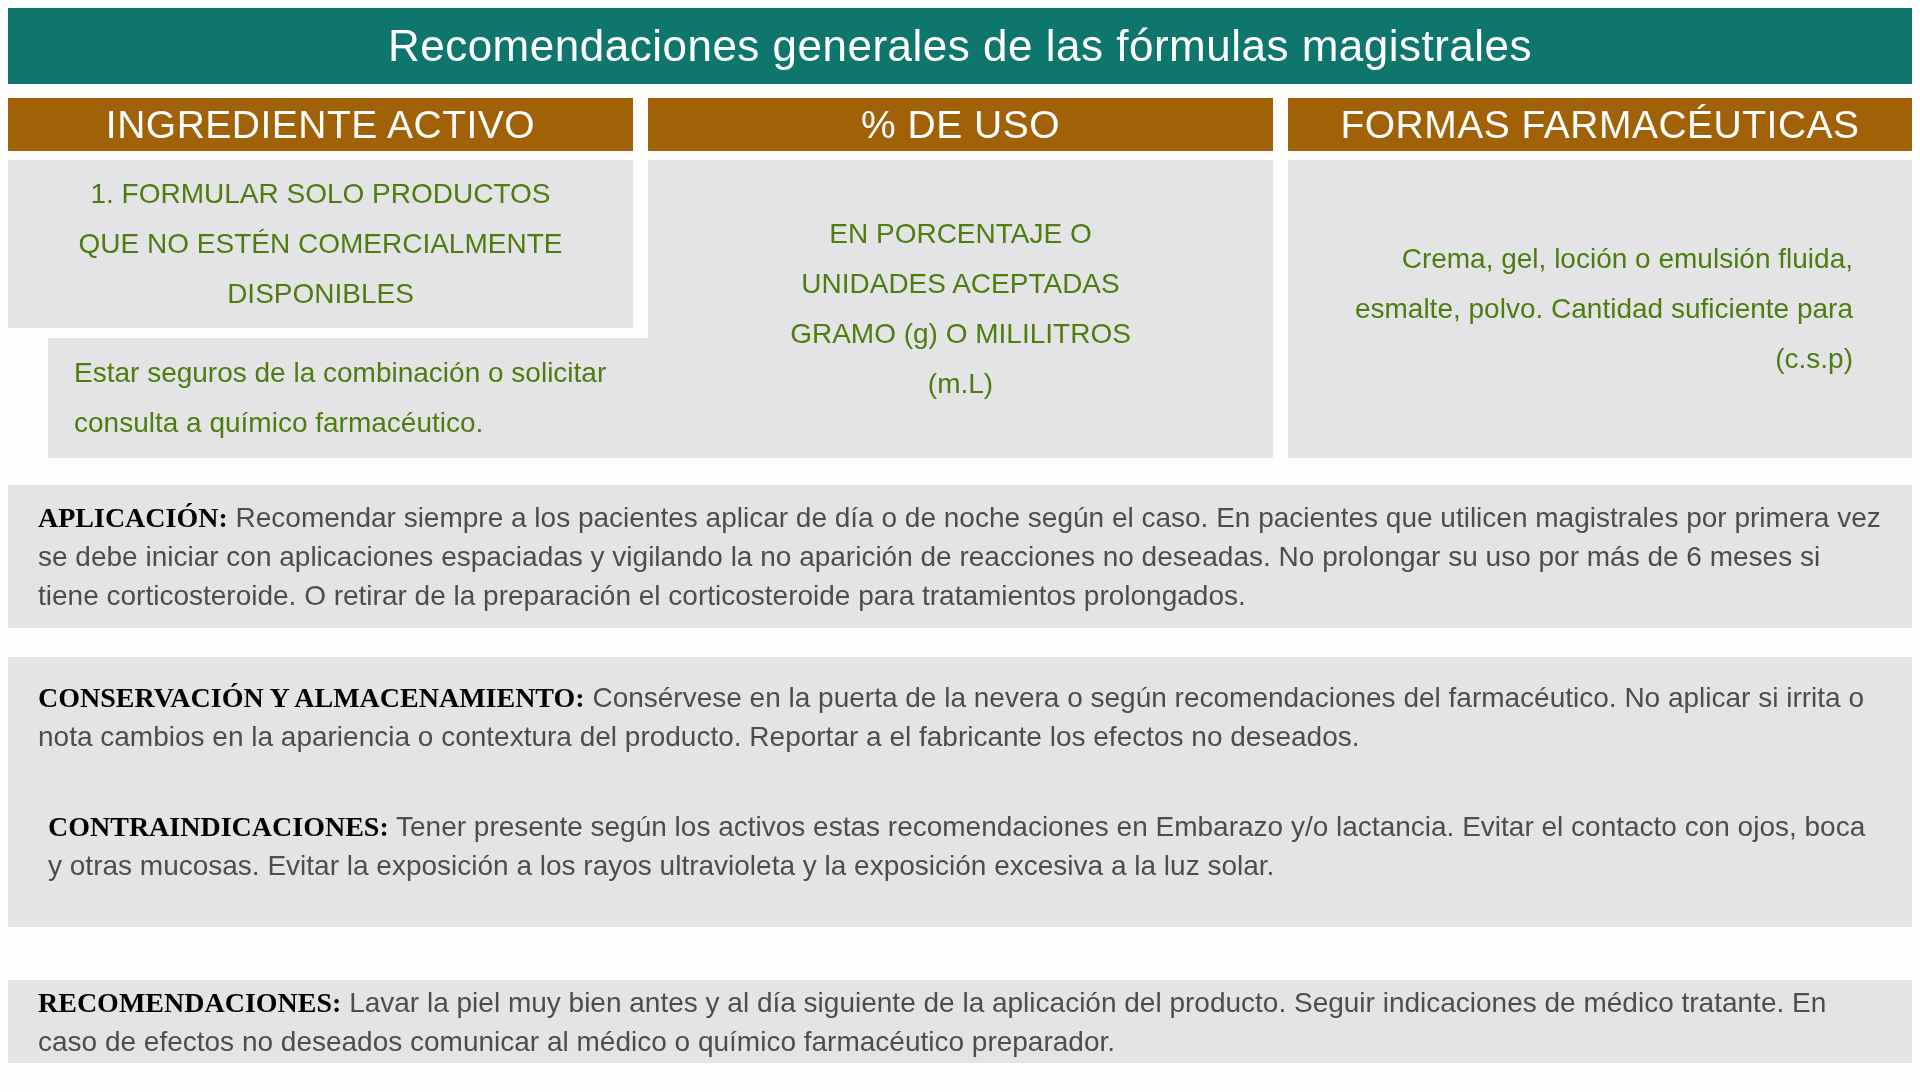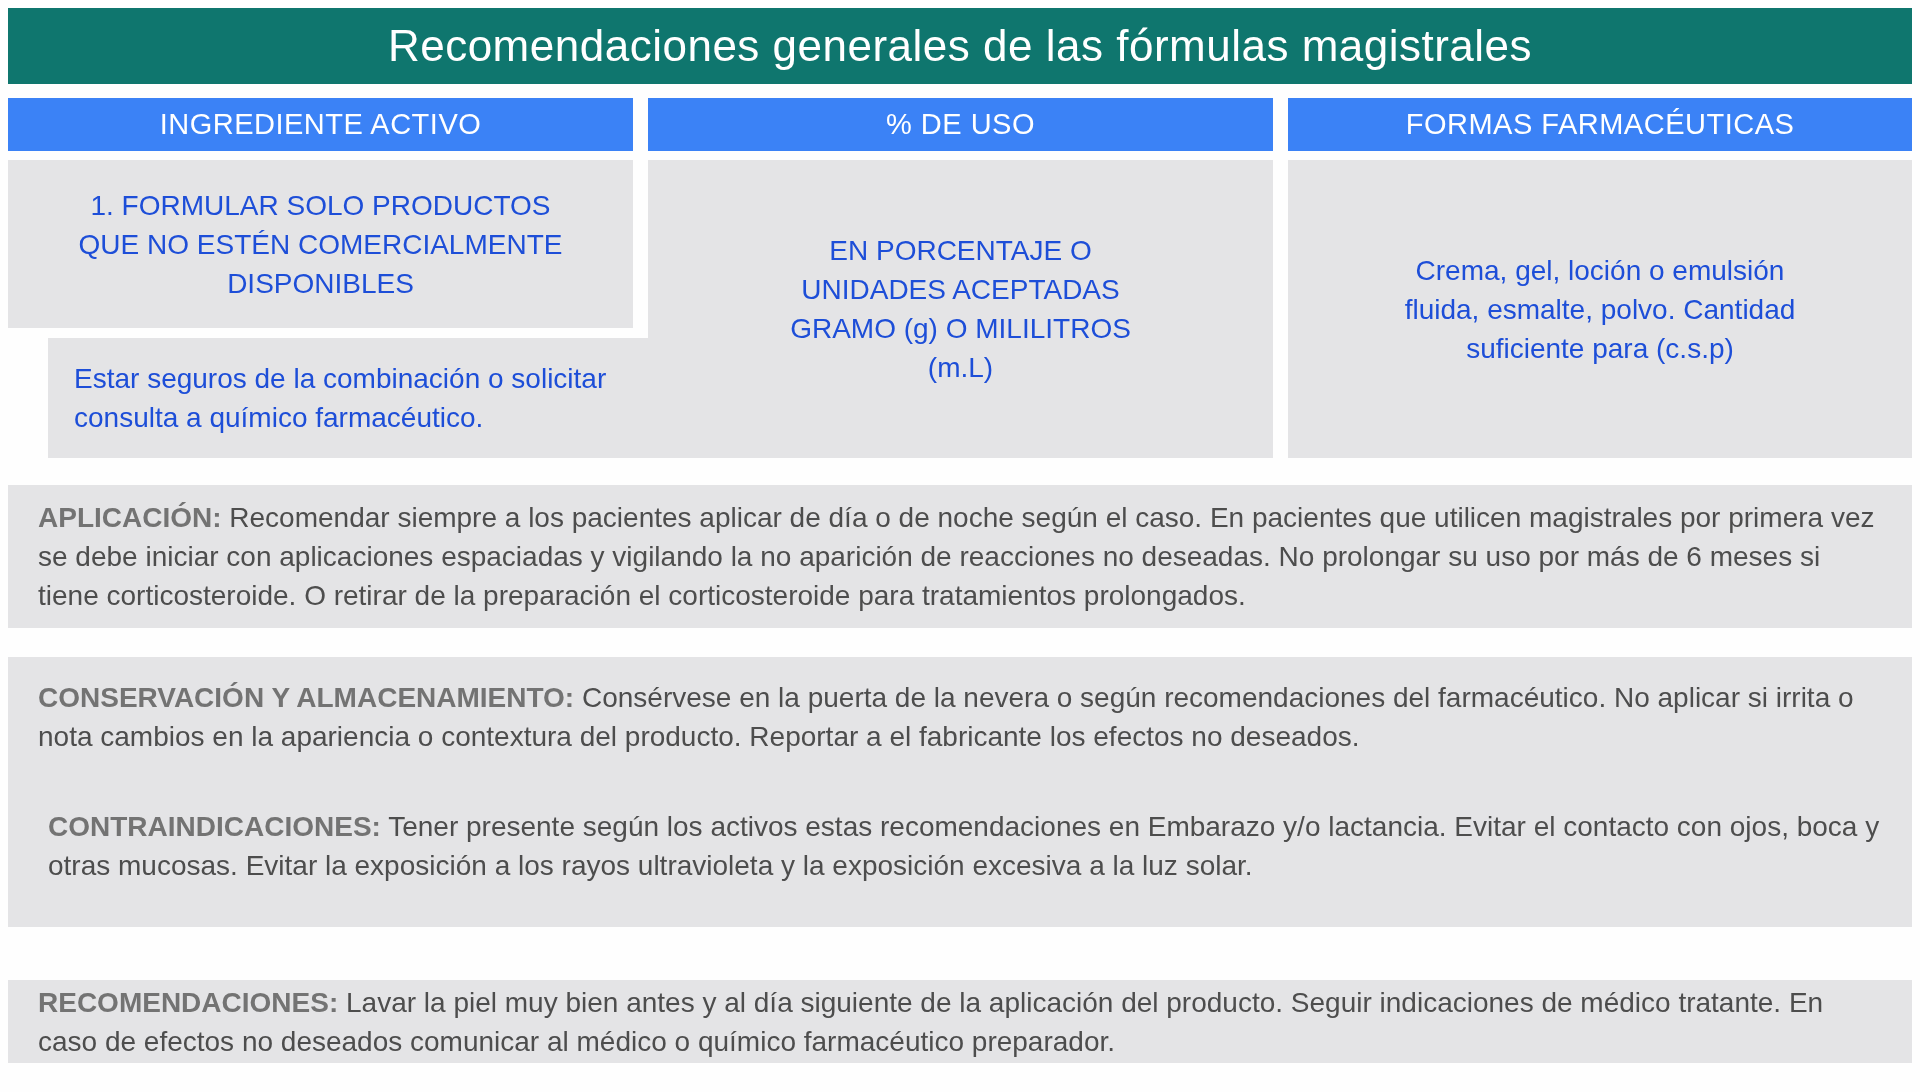--- a/index.html
+++ b/index.html
@@ -22,45 +22,45 @@
   }
   
   .columns{
     position:absolute;left:8px;top:98px;width:1904px;height:360px;
     display:grid;grid-template-columns:625px 625px 624px;
     justify-content:space-between;
   }
   .col{position:relative;height:360px;}
   .col-header{
     position:absolute;left:0;top:0;width:100%;height:53px;
-    background:#3b82f6;
+    background:#a16207;
     display:flex;align-items:center;justify-content:center;
-    color:#ffffff;font-size:29px;font-weight:500;letter-spacing:.5px;
+    color:#ffffff;font-size:39px;font-weight:500;letter-spacing:.5px;
   }
   .col-box{
     position:absolute;left:0;width:100%;
     background:#E4E6E7;background:#E4E4E6;
     display:flex;align-items:center;justify-content:center;
-    font-size:28px;line-height:39px;color:#1d4ed8;
+    font-size:28px;line-height:50px;color:#4d7c0f;
     box-sizing:border-box;text-align:center;
   }
   .box-a{top:62px;height:168px;padding:0 55px;}
   .box-b{top:240px;height:120px;padding:0 55px 0 26px;justify-content:flex-start;text-align:left;margin-left:40px;}
   .box-full{top:62px;height:298px;}
   .box-uso{padding:0 116px;}
-  .box-formas{padding:0 100px;}
+  .box-formas{padding:0 59px;text-align:right;}
   
   .band{
     position:absolute;left:8px;width:1904px;
     background:#E4E4E6;
     display:flex;align-items:center;
     box-sizing:border-box;padding:0 30px 0 30px;
   }
   .band p{margin:0;font-size:28px;line-height:39px;color:#4d4d4d;}
-  .band b{font-weight:700;color:#737373;}
+  .band b{font-weight:700;color:#000000;font-family:Liberation Serif, serif;}
   .band-0{top:485px;height:143px;}
   .band-1{top:657px;height:120px;}
   .band-2{top:764px;height:163px;padding-left:40px;}
   .band-3{top:980px;height:83px;}
 </style>
 </head>
 <body>
 
 <div class="page">
 

